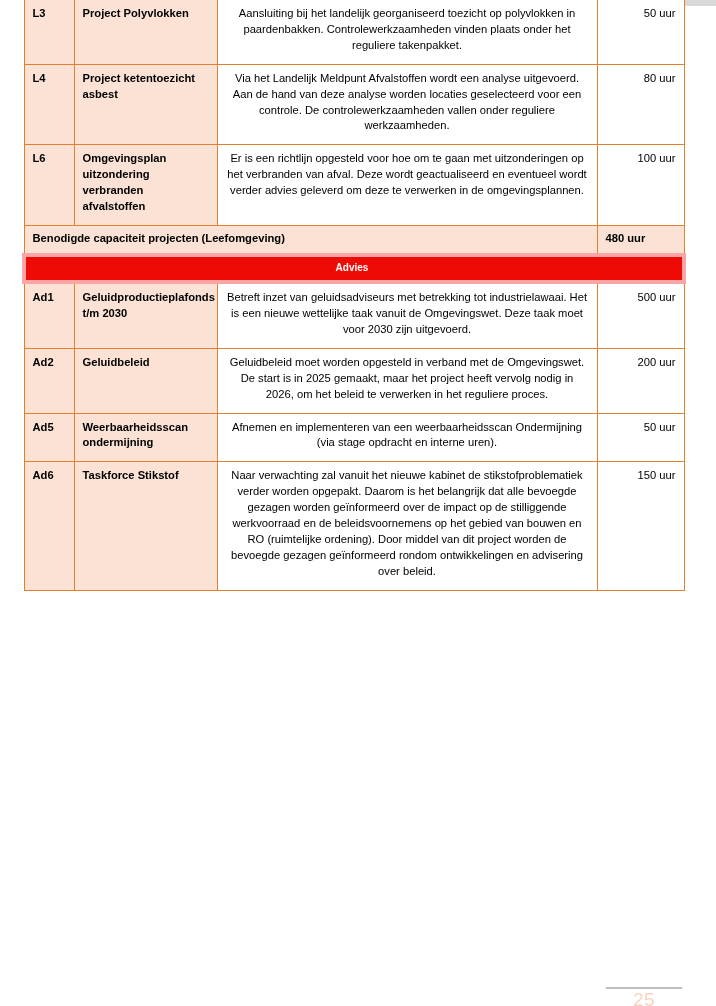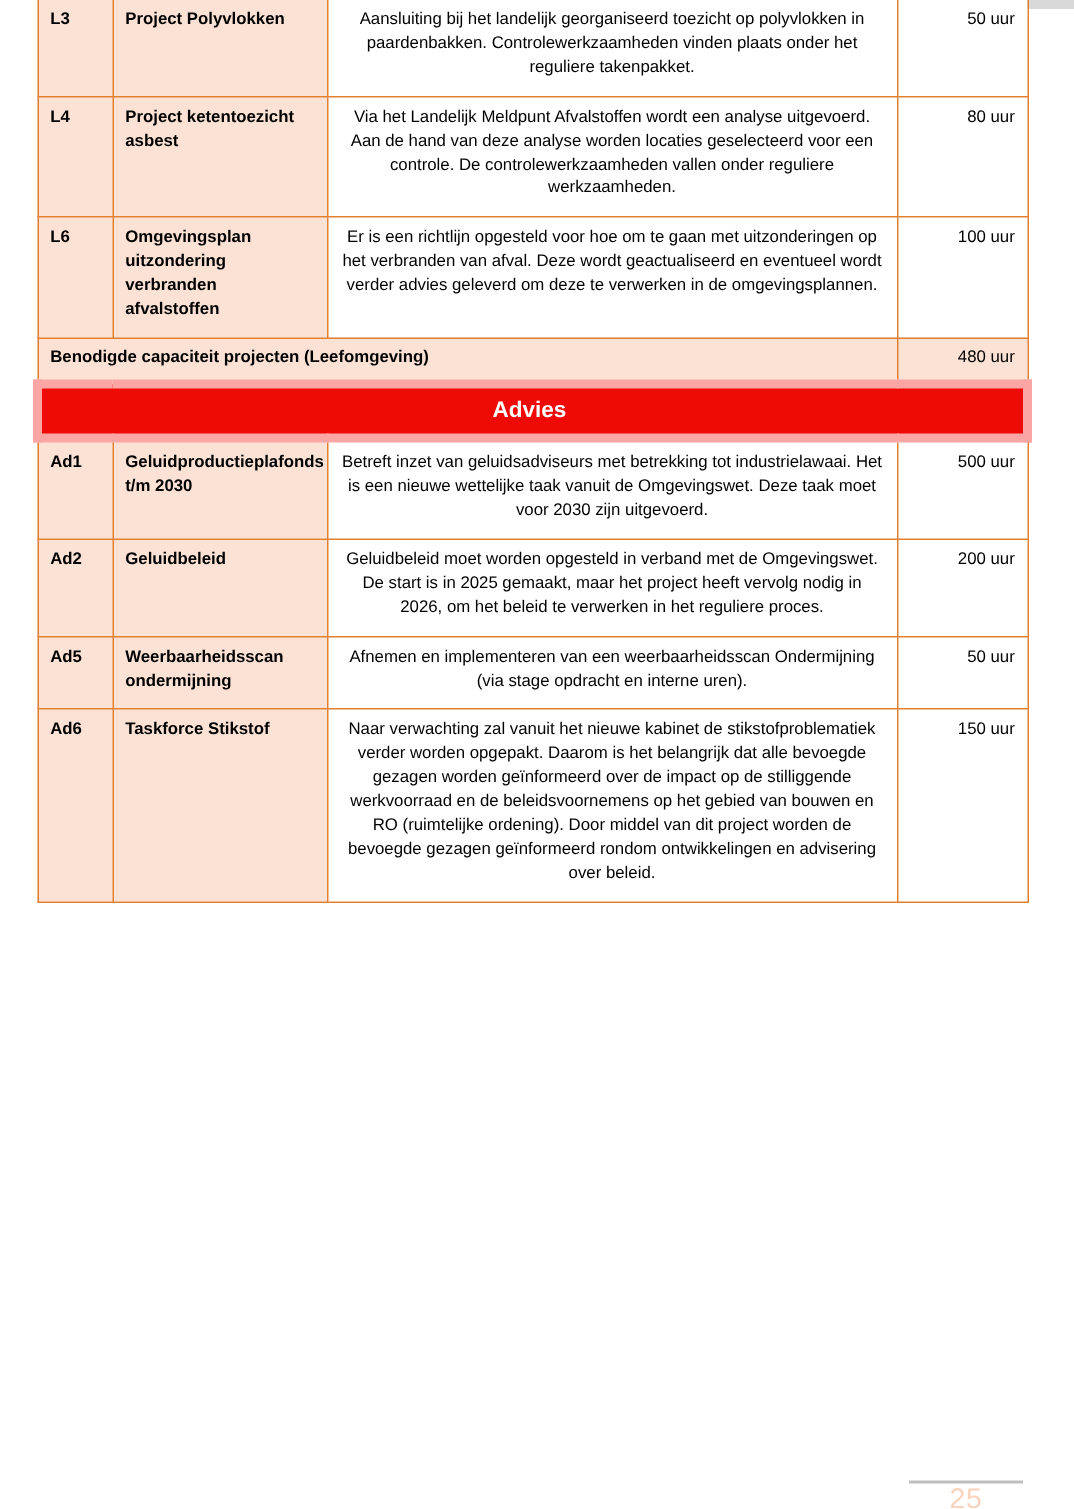--- a/index.html
+++ b/index.html
@@ -83,33 +83,33 @@
     margin-bottom: 0;
   }
 
   tr.summary-row td.summary-label {
     background: #fbe2d5;
     font-weight: bold;
     padding: 5px 8px 6px 8px;
   }
   tr.summary-row td.summary-hours {
     background: #fbe2d5;
-    font-weight: normal;
-    text-align: right;
+    font-weight: bold;
+    text-align: left;
     padding: 5px 8px 6px 8px;
   }
 
   tr.section-row td.section-header {
     background: #ee0b05;
     color: #ffffff;
     font-weight: bold;
     text-align: center;
-    border: 6px solid #fca5a5;
+    border: 4px solid #fca5a5;
     padding: 4px 8px 5px 4px;
-    font-size: 15px;
+    font-size: 10px;
   }
 
   
   .footer-rule {
     position: absolute;
     left: 606px;
     top: 987px;
     width: 76px;
     height: 2px;
     background: #bfbfbf;

